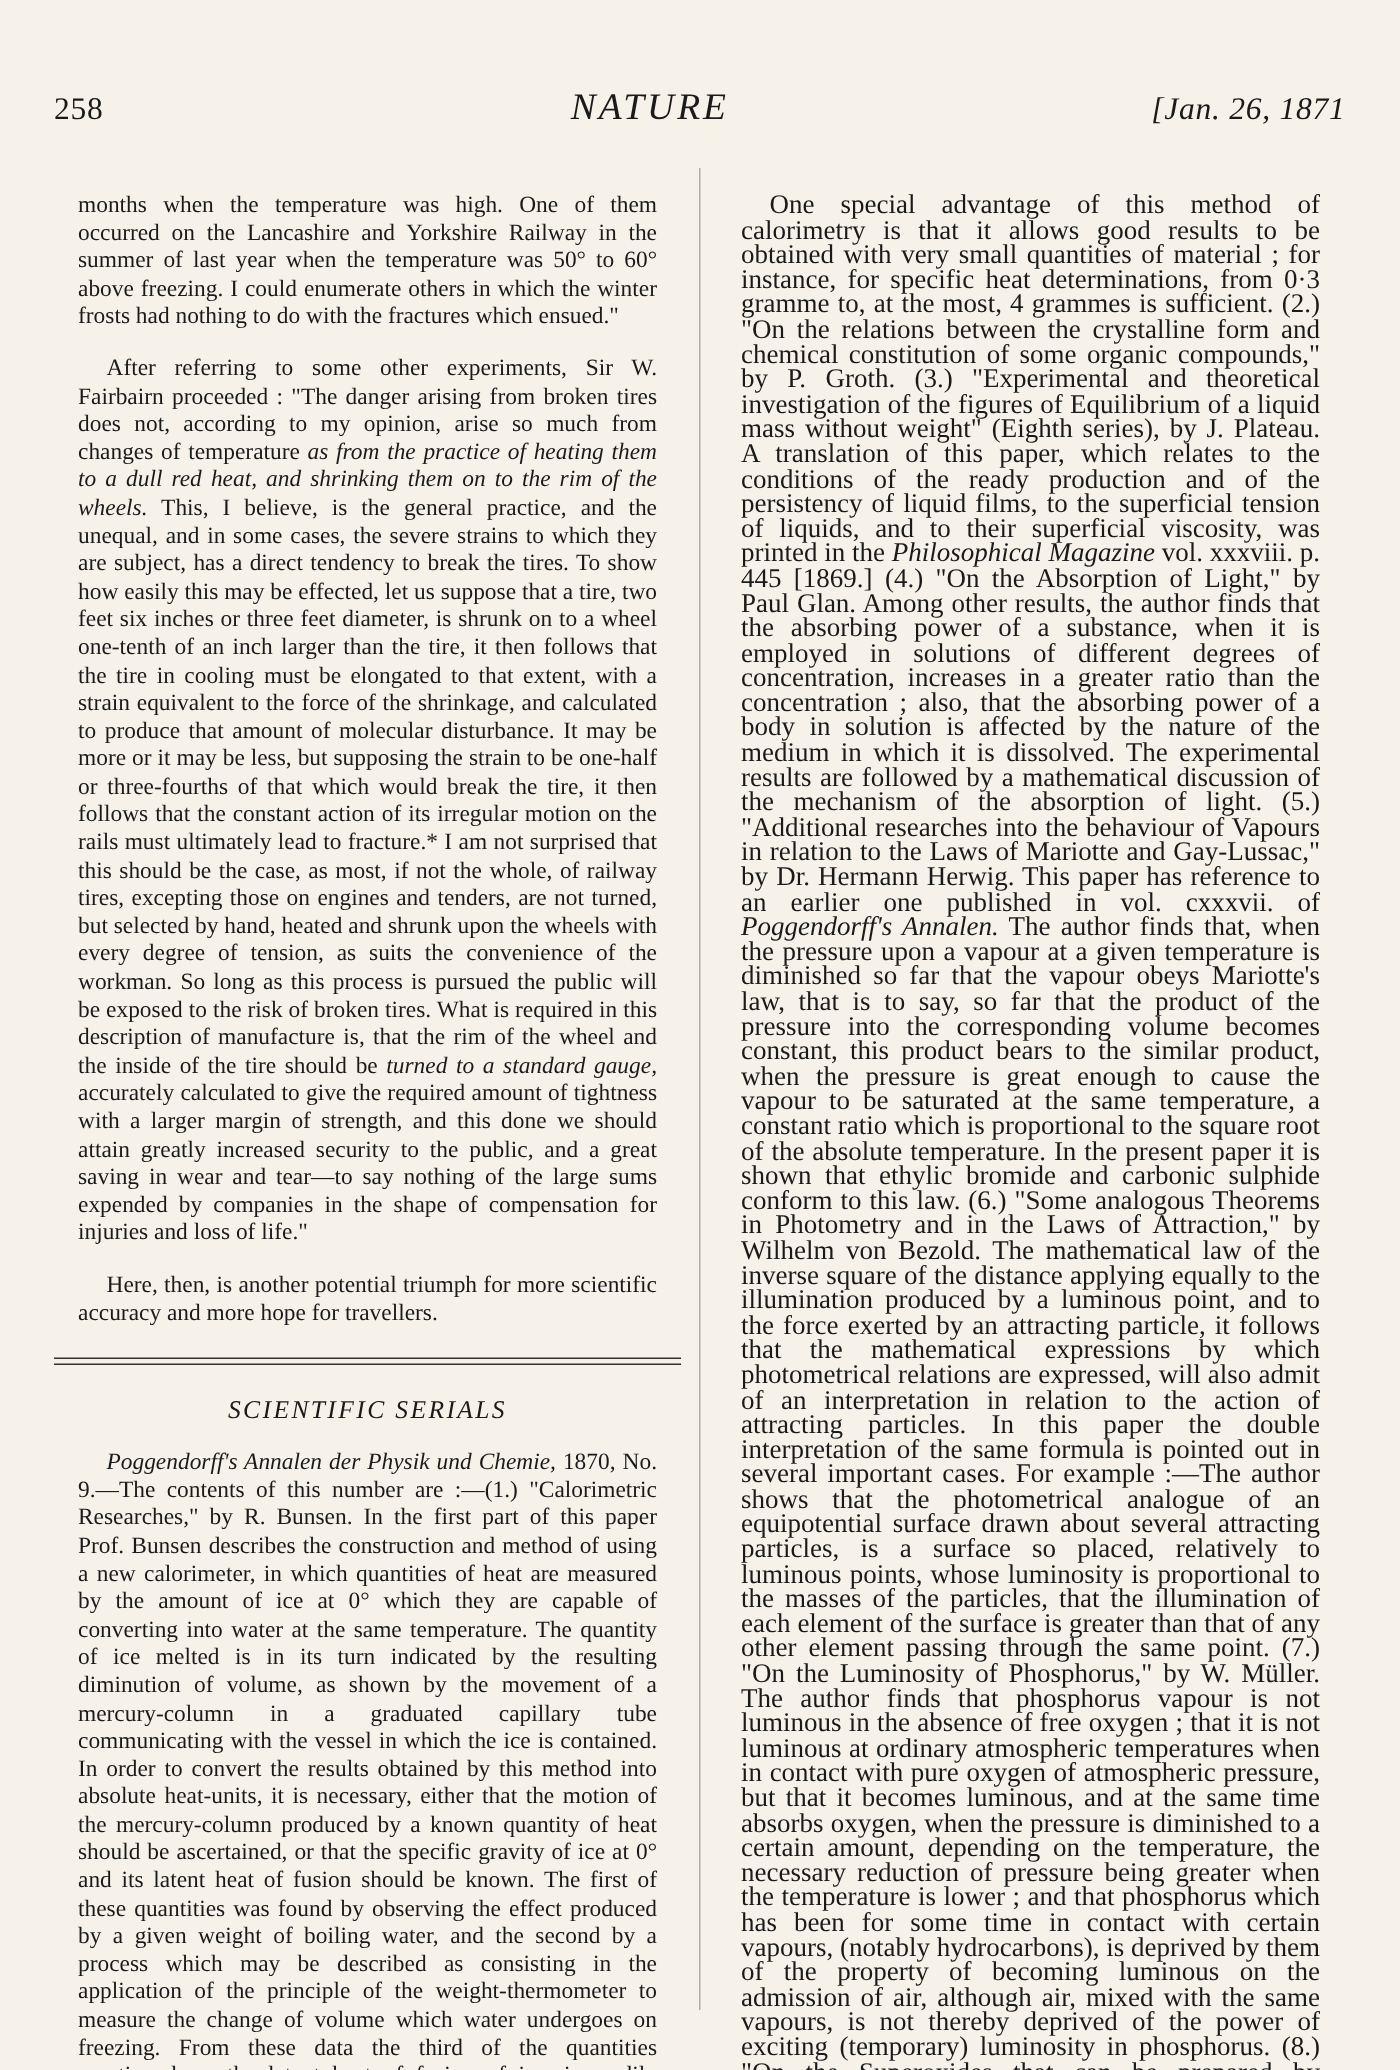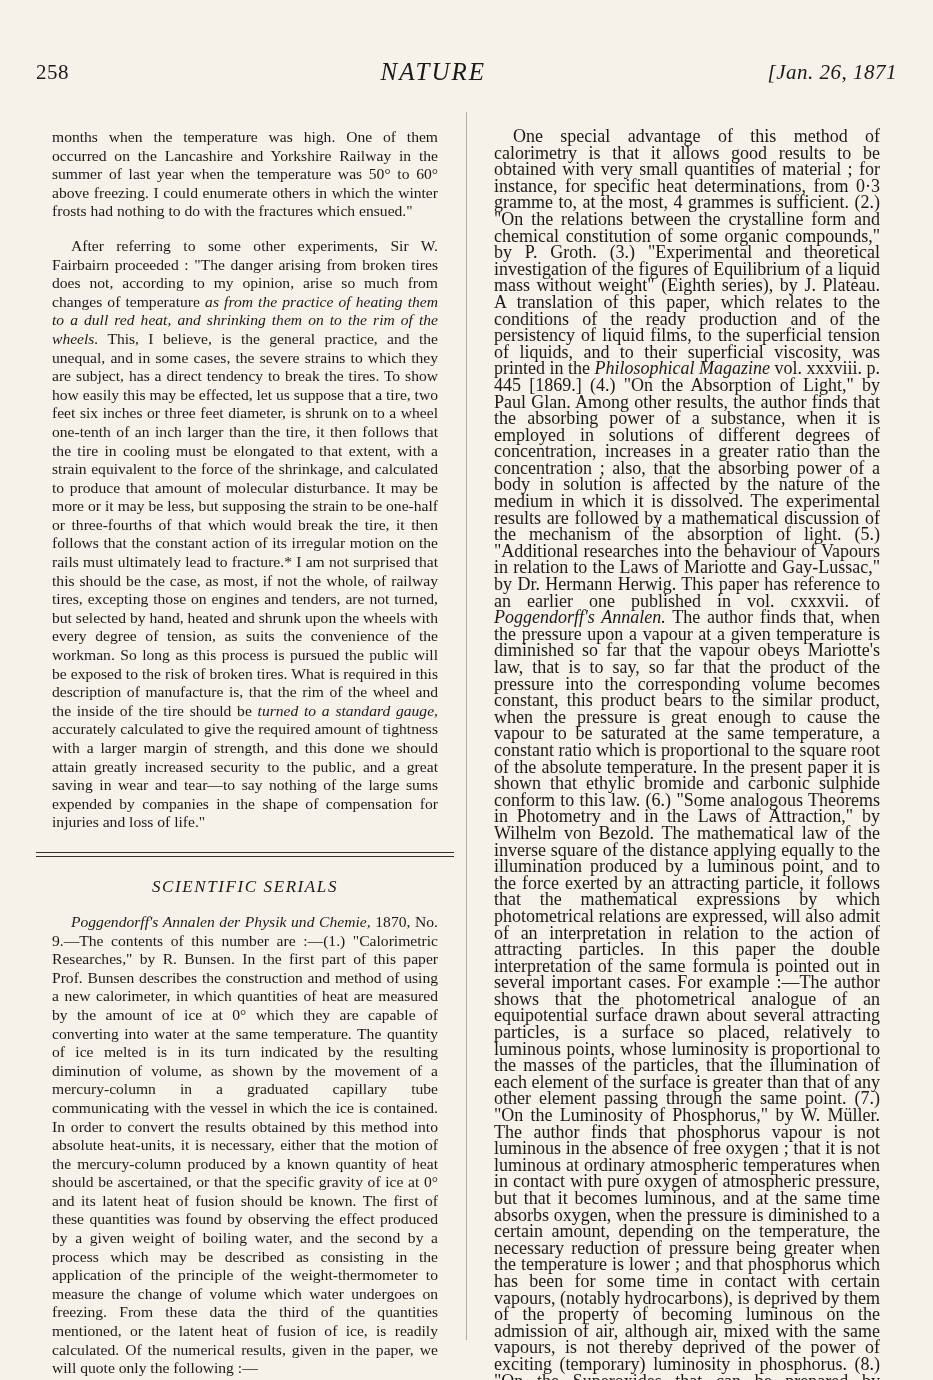--- a/index.html
+++ b/index.html
@@ -137,20 +137,21 @@
     <div class="date">[Jan. 26, 1871</div>
   </div>
 
   <div class="rule"></div>
 
   <div class="columns">
 
     <div class="col col-left">
       <p class="noindent">months when the temperature was high. One of them occurred on the Lancashire and Yorkshire Railway in the summer of last year when the temperature was 50° to 60° above freezing. I could enumerate others in which the winter frosts had nothing to do with the fractures which ensued."</p>
       <p><span>After referring to some other experiments, Sir W. Fairbairn proceeded : "The danger arising from broken tires does not, according to my opinion, arise so much from changes of temperature </span><i>as from the practice of heating them to a dull red heat, and shrinking them on to the rim of the wheels.</i><span> This, I believe, is the general practice, and the unequal, and in some cases, the severe strains to which they are subject, has a direct tendency to break the tires. To show how easily this may be effected, let us suppose that a tire, two feet six inches or three feet diameter, is shrunk on to a wheel one-tenth of an inch larger than the tire, it then follows that the tire in cooling must be elongated to that extent, with a strain equivalent to the force of the shrinkage, and calculated to produce that amount of molecular disturbance. It may be more or it may be less, but supposing the strain to be one-half or three-fourths of that which would break the tire, it then follows that the constant action of its irregular motion on the rails must ultimately lead to fracture.*  I am not surprised that this should be the case, as most, if not the whole, of railway tires, excepting those on engines and tenders, are not turned, but selected by hand, heated and shrunk upon the wheels with every degree of tension, as suits the convenience of the workman. So long as this process is pursued the public will be exposed to the risk of broken tires. What is required in this description of manufacture is, that the rim of the wheel and the inside of the tire should be </span><i>turned to a standard gauge,</i><span> accurately calculated to give the required amount of tightness with a larger margin of strength, and this done we should attain greatly increased security to the public, and a great saving in wear and tear—to say nothing of the large sums expended by companies in the shape of compensation for injuries and loss of life."</span></p>
+      <p>Here, then, is another potential triumph for more scientific accuracy and more hope for travellers.</p>
 
       <div class="dblrule"></div>
       <div class="section-head">SCIENTIFIC SERIALS</div>
 
       <p><i>Poggendorff's Annalen der Physik und Chemie,</i><span> 1870, No. 9.—The contents of this number are :—(1.) "Calorimetric Researches," by R. Bunsen. In the first part of this paper Prof. Bunsen describes the construction and method of using a new calorimeter, in which quantities of heat are measured by the amount of ice at 0° which they are capable of converting into water at the same temperature. The quantity of ice melted is in its turn indicated by the resulting diminution of volume, as shown by the movement of a mercury-column in a graduated capillary tube communicating with the vessel in which the ice is contained. In order to convert the results obtained by this method into absolute heat-units, it is necessary, either that the motion of the mercury-column produced by a known quantity of heat should be ascertained, or that the specific gravity of ice at 0° and its latent heat of fusion should be known. The first of these quantities was found by observing the effect produced by a given weight of boiling water, and the second by a process which may be described as consisting in the application of the principle of the weight-thermometer to measure the change of volume which water undergoes on freezing. From these data the third of the quantities mentioned, or the latent heat of fusion of ice, is readily calculated. Of the numerical results, given in the paper, we will quote only the following :—</span></p>
 
       <div class="table">
         <div class="row">
           <span class="label">Specific gravity of ice at 4° C</span>
           <span class="dots">. . . . .</span>

